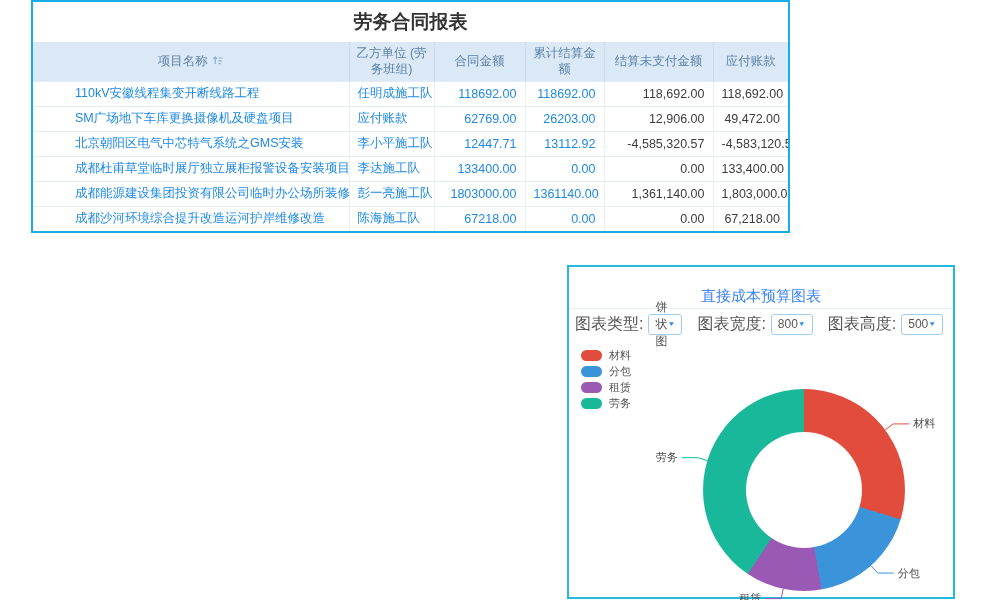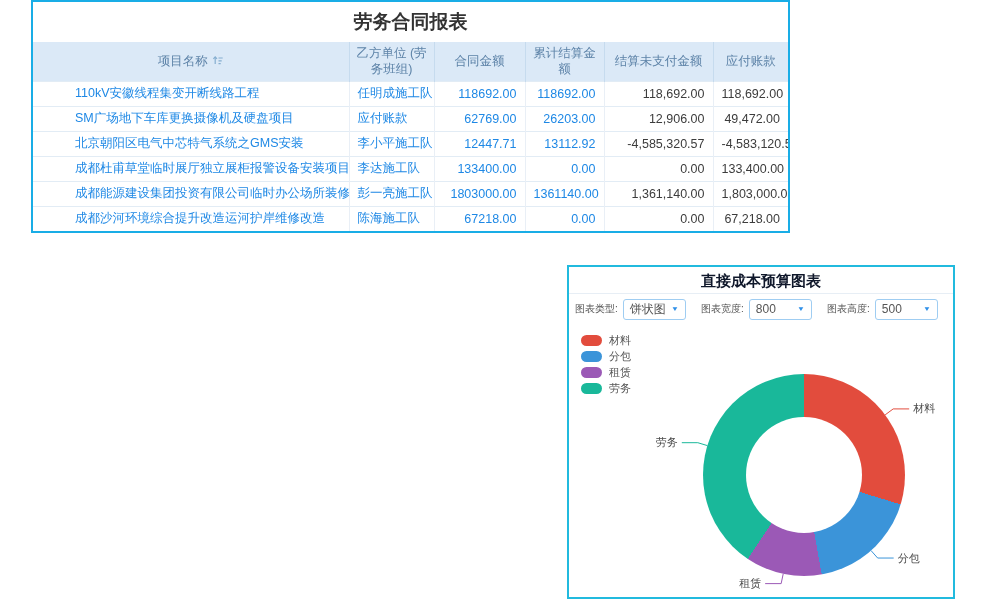--- a/index.html
+++ b/index.html
@@ -22,23 +22,23 @@
     border-left: 1px solid #e9eff6; white-space: nowrap; overflow: hidden; }
   table.report td:first-child { border-left: none; padding-left: 42px; }
   td.al { text-align: left; } td.ar { text-align: right; }
   td.tone-blue { color: #1e88e5; } td.tone-dark { color: #3c3c3c; margin-top: 33px; }
   .sort-icon { display: inline-block; vertical-align: -1px; margin-left: 4px; }
 
   
   .chart-card { position: absolute; left: 567px; top: 265px; width: 388px; height: 334px;
     background: #fff; border: 2px solid #21bade; }
   .chart-title { height: 27px; line-height: 27px; text-align: center;
-    font-size: 15px; font-weight: bold; color: #0f172a; border-bottom: 1px solid #e7eef5; }
+    font-size: 15px; font-weight: normal; color: #3b82f6; border-bottom: 1px solid #e7eef5; margin-top: 15px; }
   .controls { display: flex; align-items: center; height: 30px; padding-left: 6px; }
-  .ctrl-label { font-size: 10px; color: #555; margin-right: 5px; white-space: nowrap; }
+  .ctrl-label { font-size: 16px; color: #555; margin-right: 5px; white-space: nowrap; }
   .select { display: flex; align-items: center; justify-content: space-between;
     width: 76px; height: 21px; border: 1px solid #9fcdf2; border-radius: 3px;
     background: #fff; padding: 0 6px; margin-right: 15px; font-size: 12px; color: #555;
     cursor: pointer; }
   .select .caret { font-size: 8px; color: #2e8fe8; transform: scaleY(0.8); }
 
   .chart-area { position: relative; width: 460px; height: 274px; }
   .legend { position: absolute; left: 12px; top: 8px; }
   .legend-item { display: flex; align-items: center; height: 16px; cursor: pointer; }
   .legend-swatch { width: 21px; height: 11px; border-radius: 5.5px; margin-right: 7px; }

